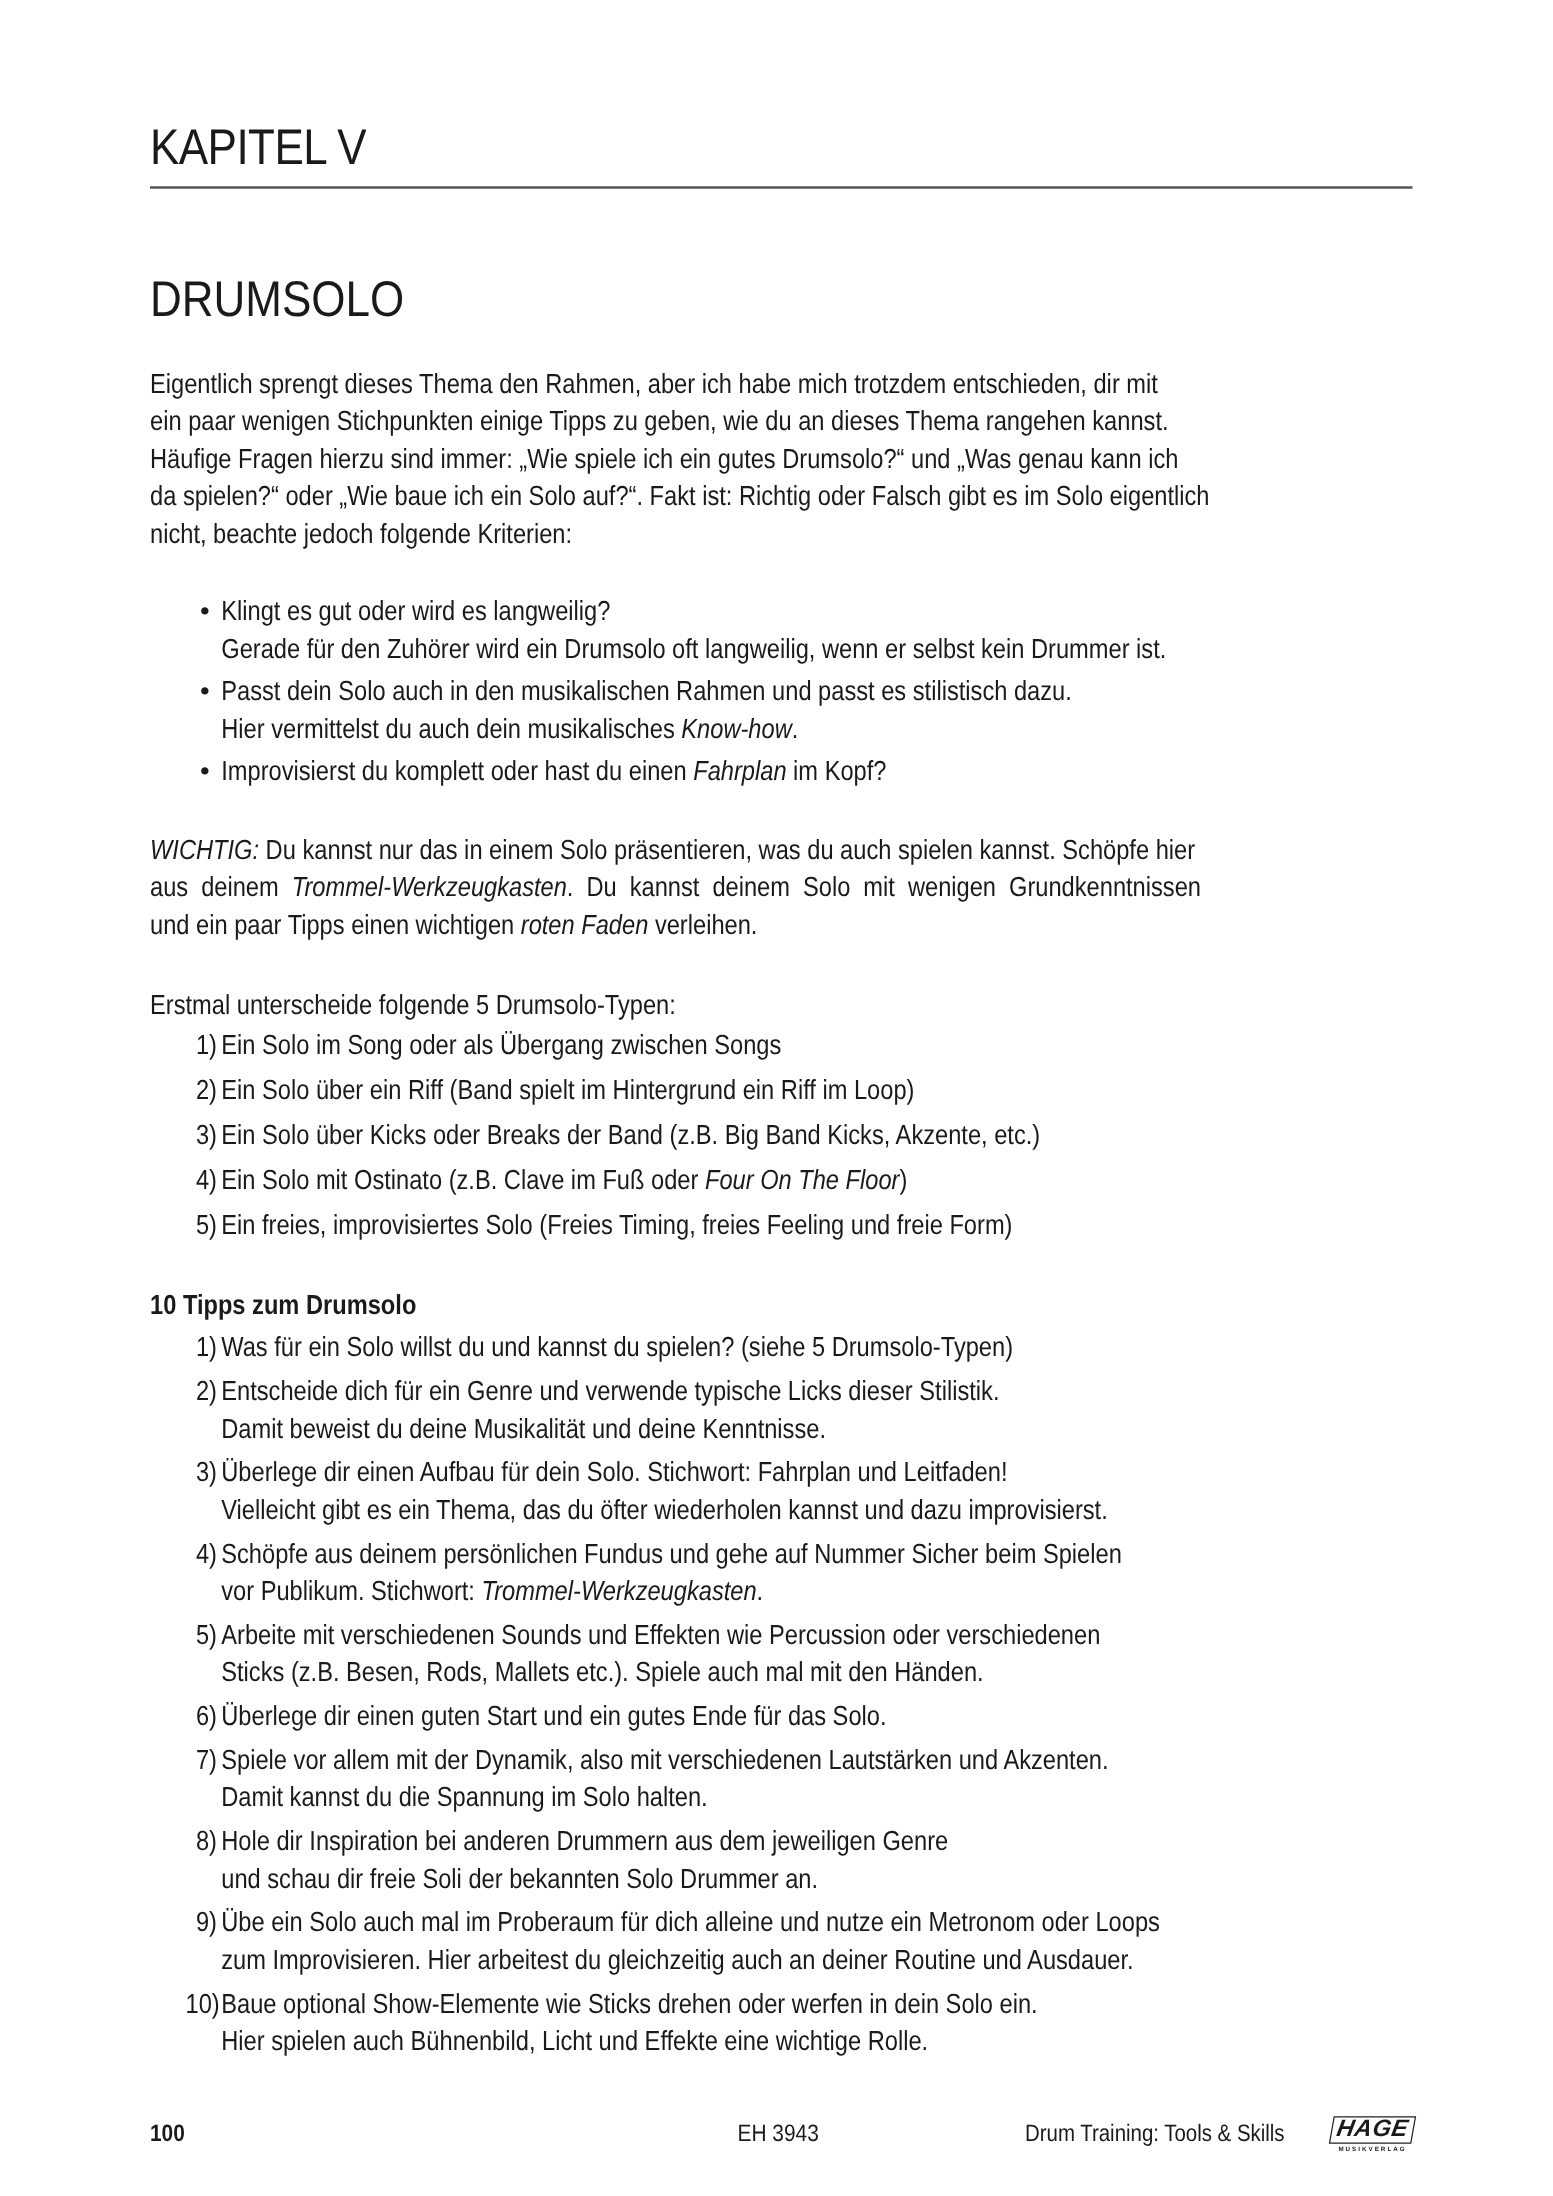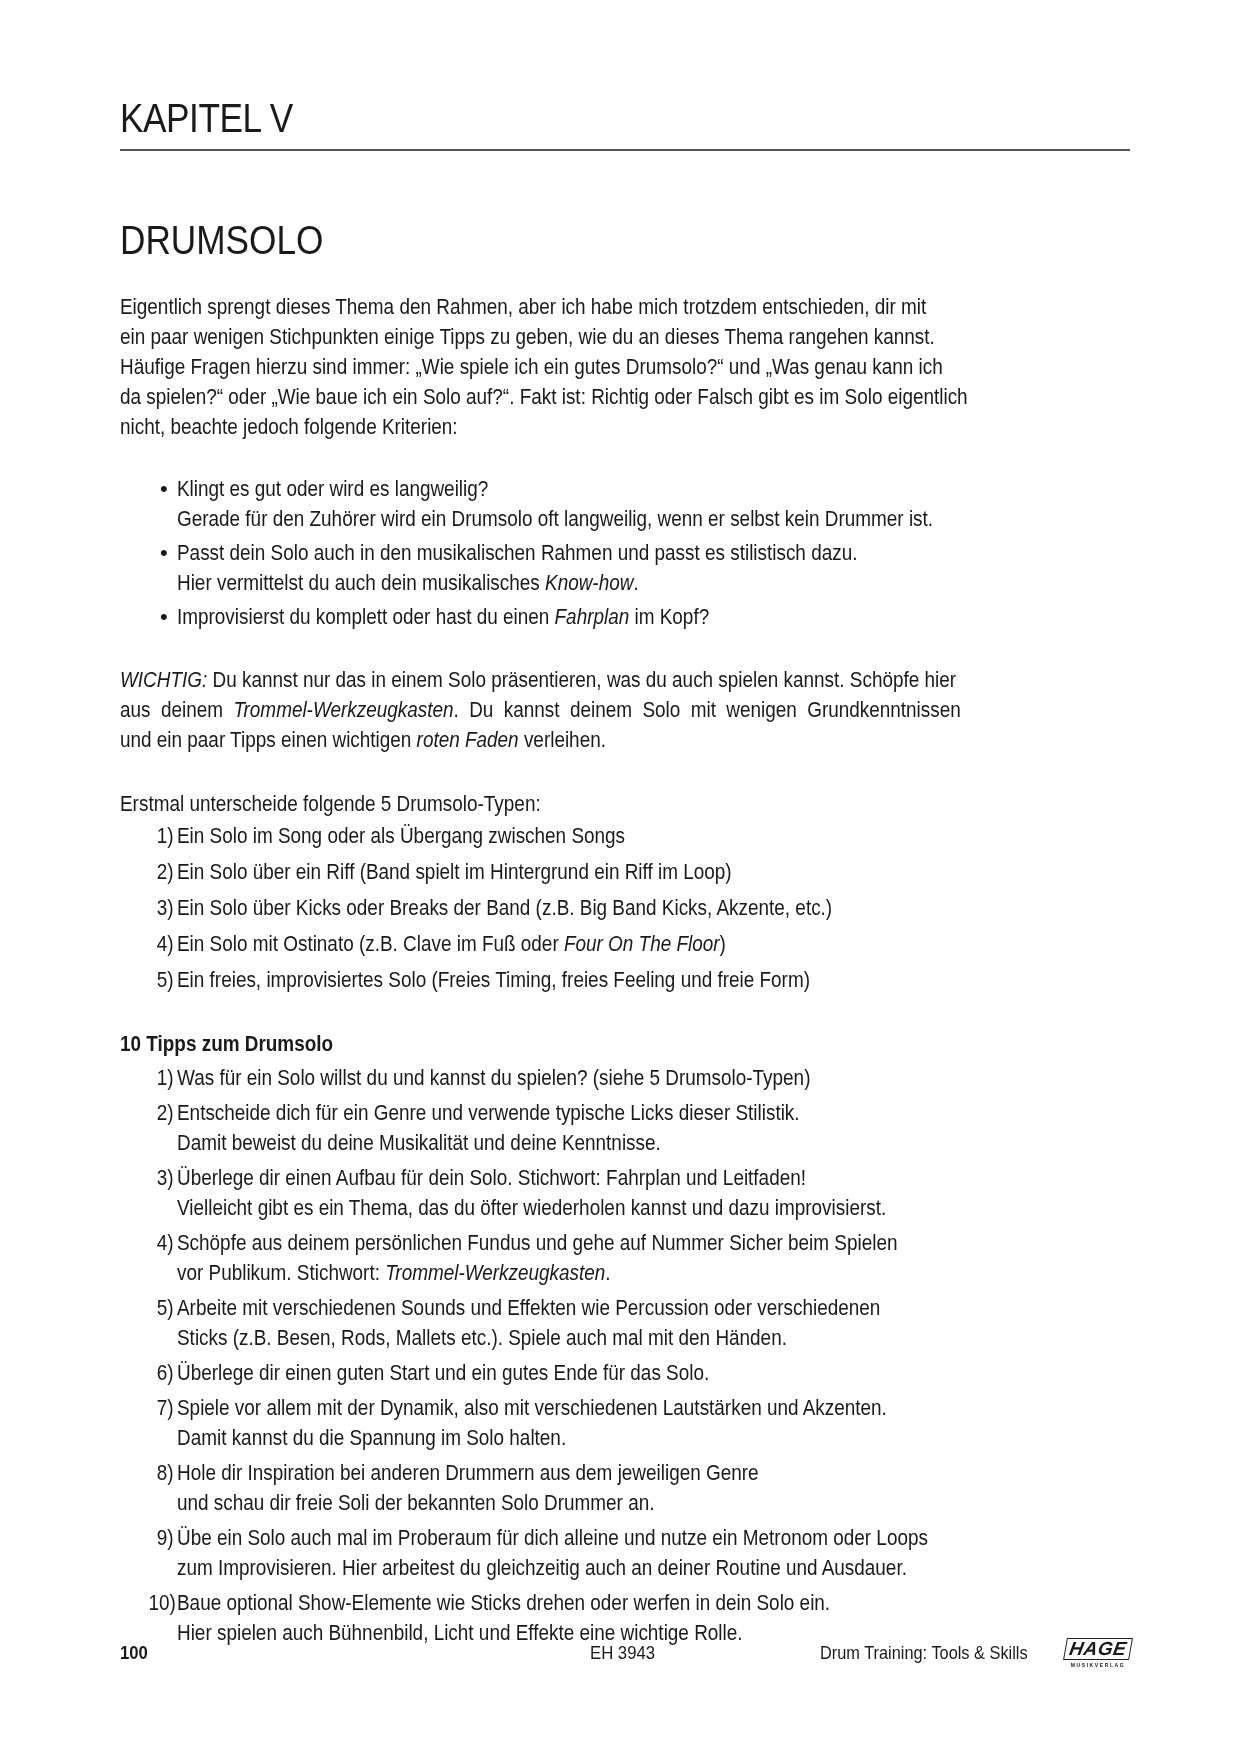--- a/index.html
+++ b/index.html
@@ -33,21 +33,21 @@
     .wichtig { top: 665px; }
     .types-intro { top: 789px; }
     .types { top: 821px; left: 32px; }
     .num-item { position: relative; padding-left: 25px; margin-bottom: 6px; }
     .num-item .num { position: absolute; left: -8px; width: 30px; text-align: right; }
     .num-item .num span { display: inline-block; transform: scaleX(0.86); transform-origin: right center; }
     .tips-head { top: 1029px; font-weight: bold; }
     .tips { top: 1063px; left: 32px; }
     .tips .num-item { margin-bottom: 5px; }
     em { font-style: italic; }
-    .footer { position: absolute; top: 1642px; left: 0; width: 1010px; height: 30px; font-size: 19px; }
+    .footer { position: absolute; top: 1697px; left: 0; width: 1010px; height: 30px; font-size: 19px; }
     .footer .pg { position: absolute; left: 0; font-weight: bold; transform: scaleX(0.88); transform-origin: left center; }
     .footer .code { position: absolute; left: 470px; transform: scaleX(0.88); transform-origin: left center; }
     .footer .book { position: absolute; left: 700px; transform: scaleX(0.86); transform-origin: left center; white-space: nowrap; }
     .logo { position: absolute; left: 945px; top: -4px; width: 66px; height: 34px; }
     .logo .hage {
       display: block; border: 1.5px solid #222; font-weight: bold; font-style: italic;
       font-size: 19px; line-height: 20px; text-align: center; transform: skewX(-10deg);
       letter-spacing: 0.5px;
     }
     .logo .sub { display: block; font-size: 5px; letter-spacing: 1.6px; text-align: center; font-weight: bold; margin-top: 2px; }

